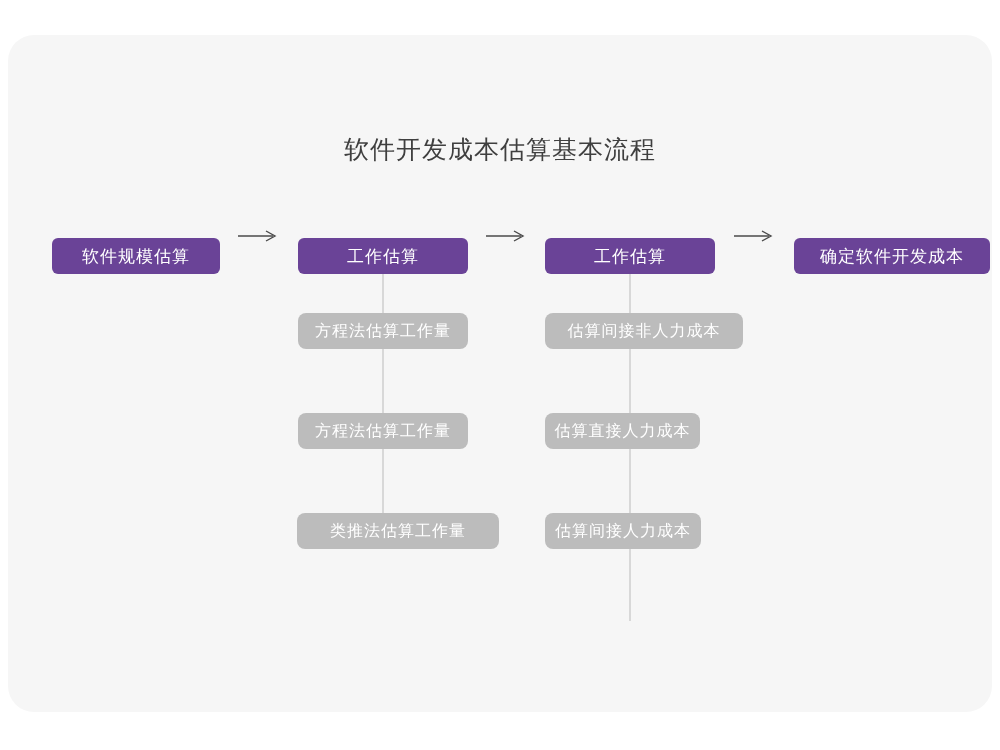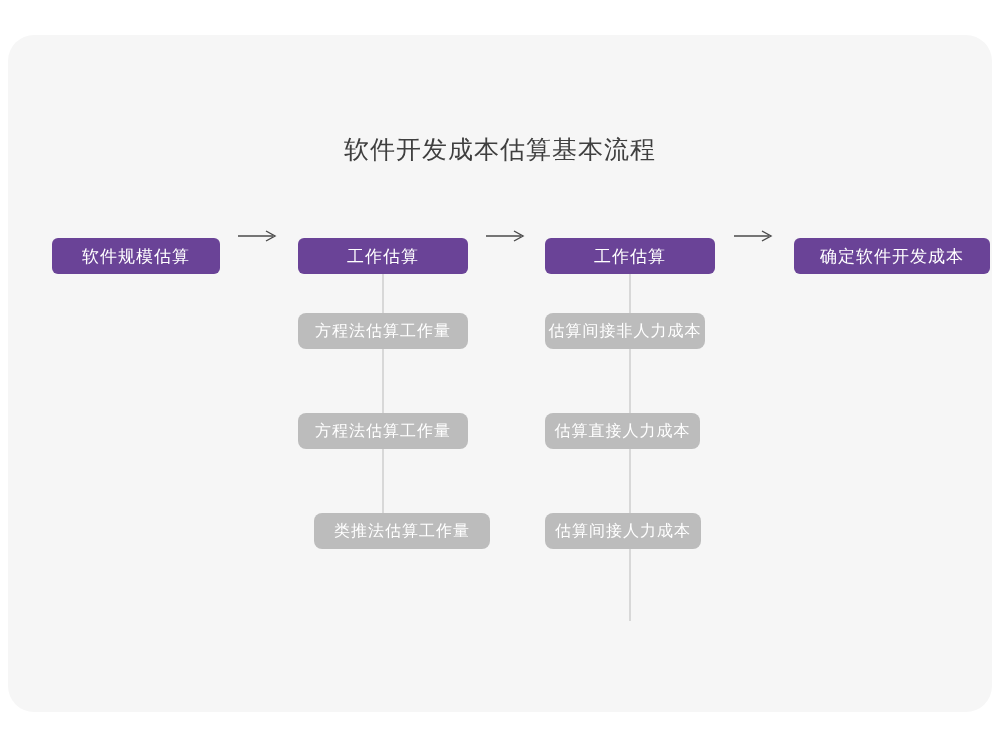--- a/index.html
+++ b/index.html
@@ -97,25 +97,25 @@
   .n-main-2 { left: 537px; top: 183px; width: 170px; }
   .n-main-3 { left: 786px; top: 183px; width: 196px; }
 
   .a-0 { left: 229px; }
   .a-1 { left: 477px; }
   .a-2 { left: 725px; }
 
   
   .n-work-0 { left: 290px; top: 278px; width: 170px; }
   .n-work-1 { left: 290px; top: 378px; width: 170px; }
-  .n-work-2 { left: 306px; top: 478px; width: 176px; }
+  .n-work-2 { left: 289px; top: 478px; width: 202px; }
   .c-work { left: 374px; top: 219px; height: 263px; }
 
   
-  .n-cost-0 { left: 537px; top: 278px; width: 160px; }
+  .n-cost-0 { left: 537px; top: 278px; width: 198px; }
   .n-cost-1 { left: 537px; top: 378px; width: 155px; }
   .n-cost-2 { left: 537px; top: 478px; width: 156px; }
   .n-cost-3 { left: 537px; top: 582px; width: 170px; }
   .c-cost { left: 621px; top: 219px; height: 367px; }
 </style>
 </head>
 <body>
 
 <div class="page">
   <div class="card">

